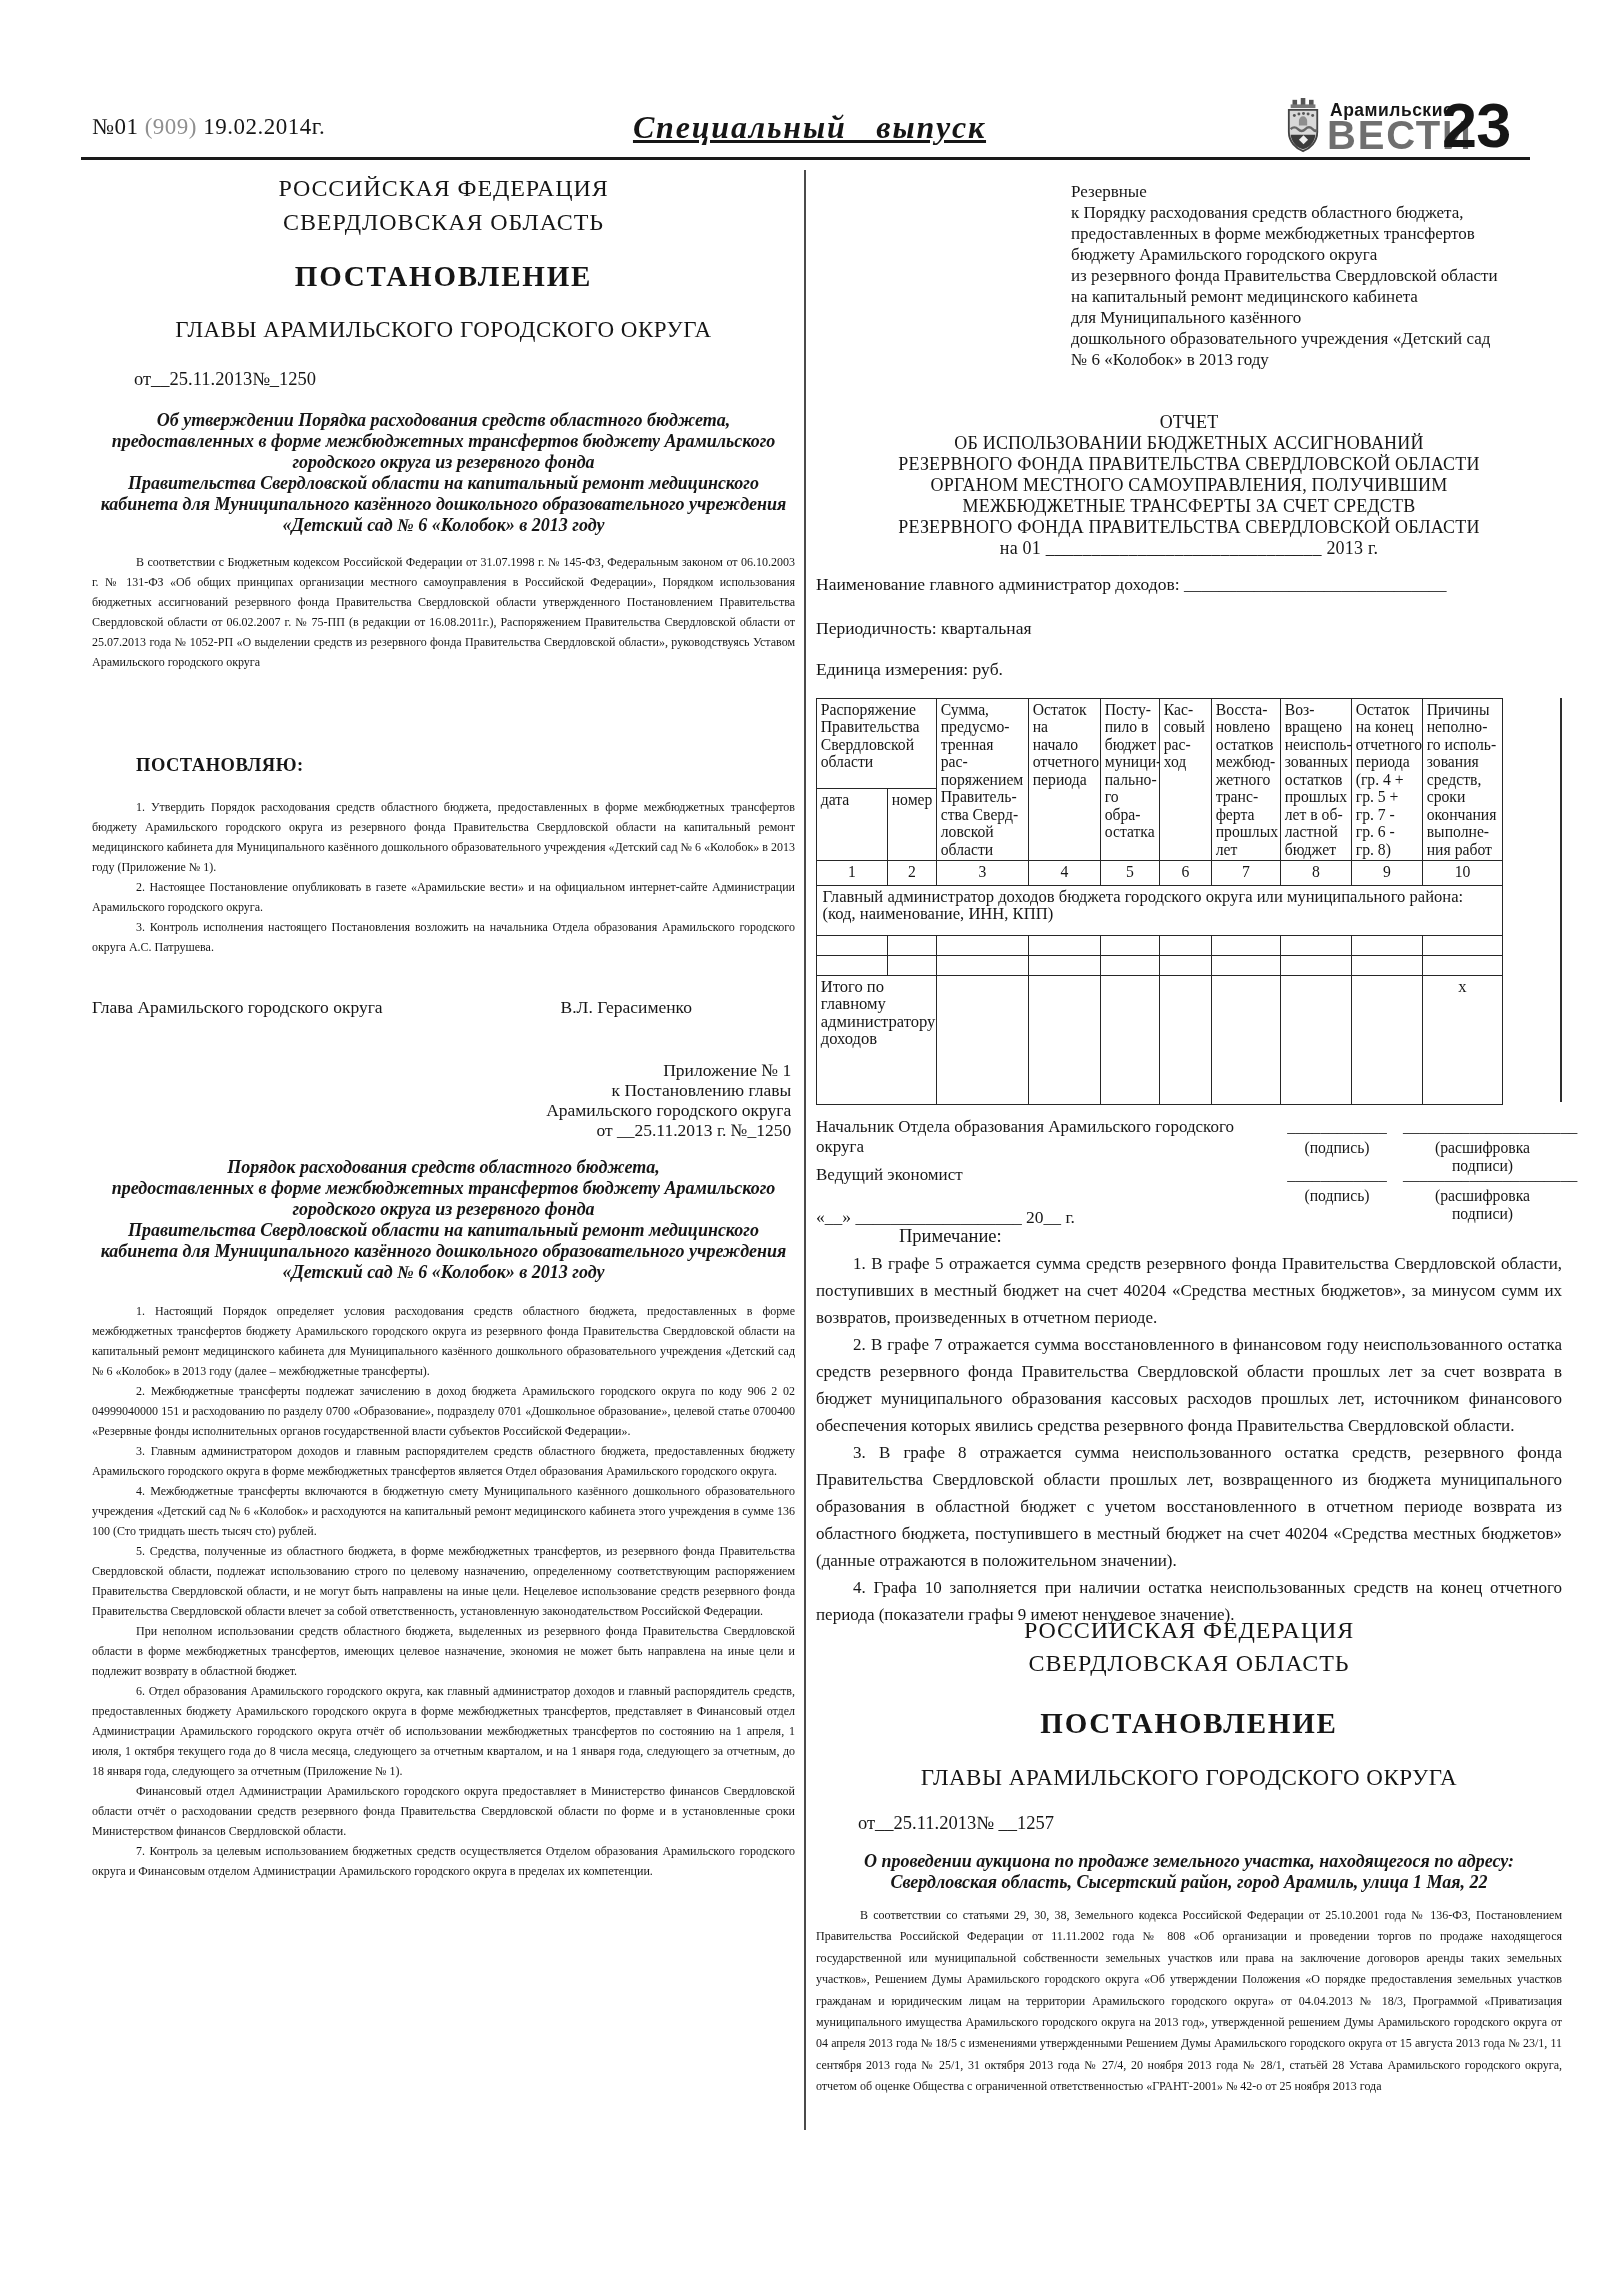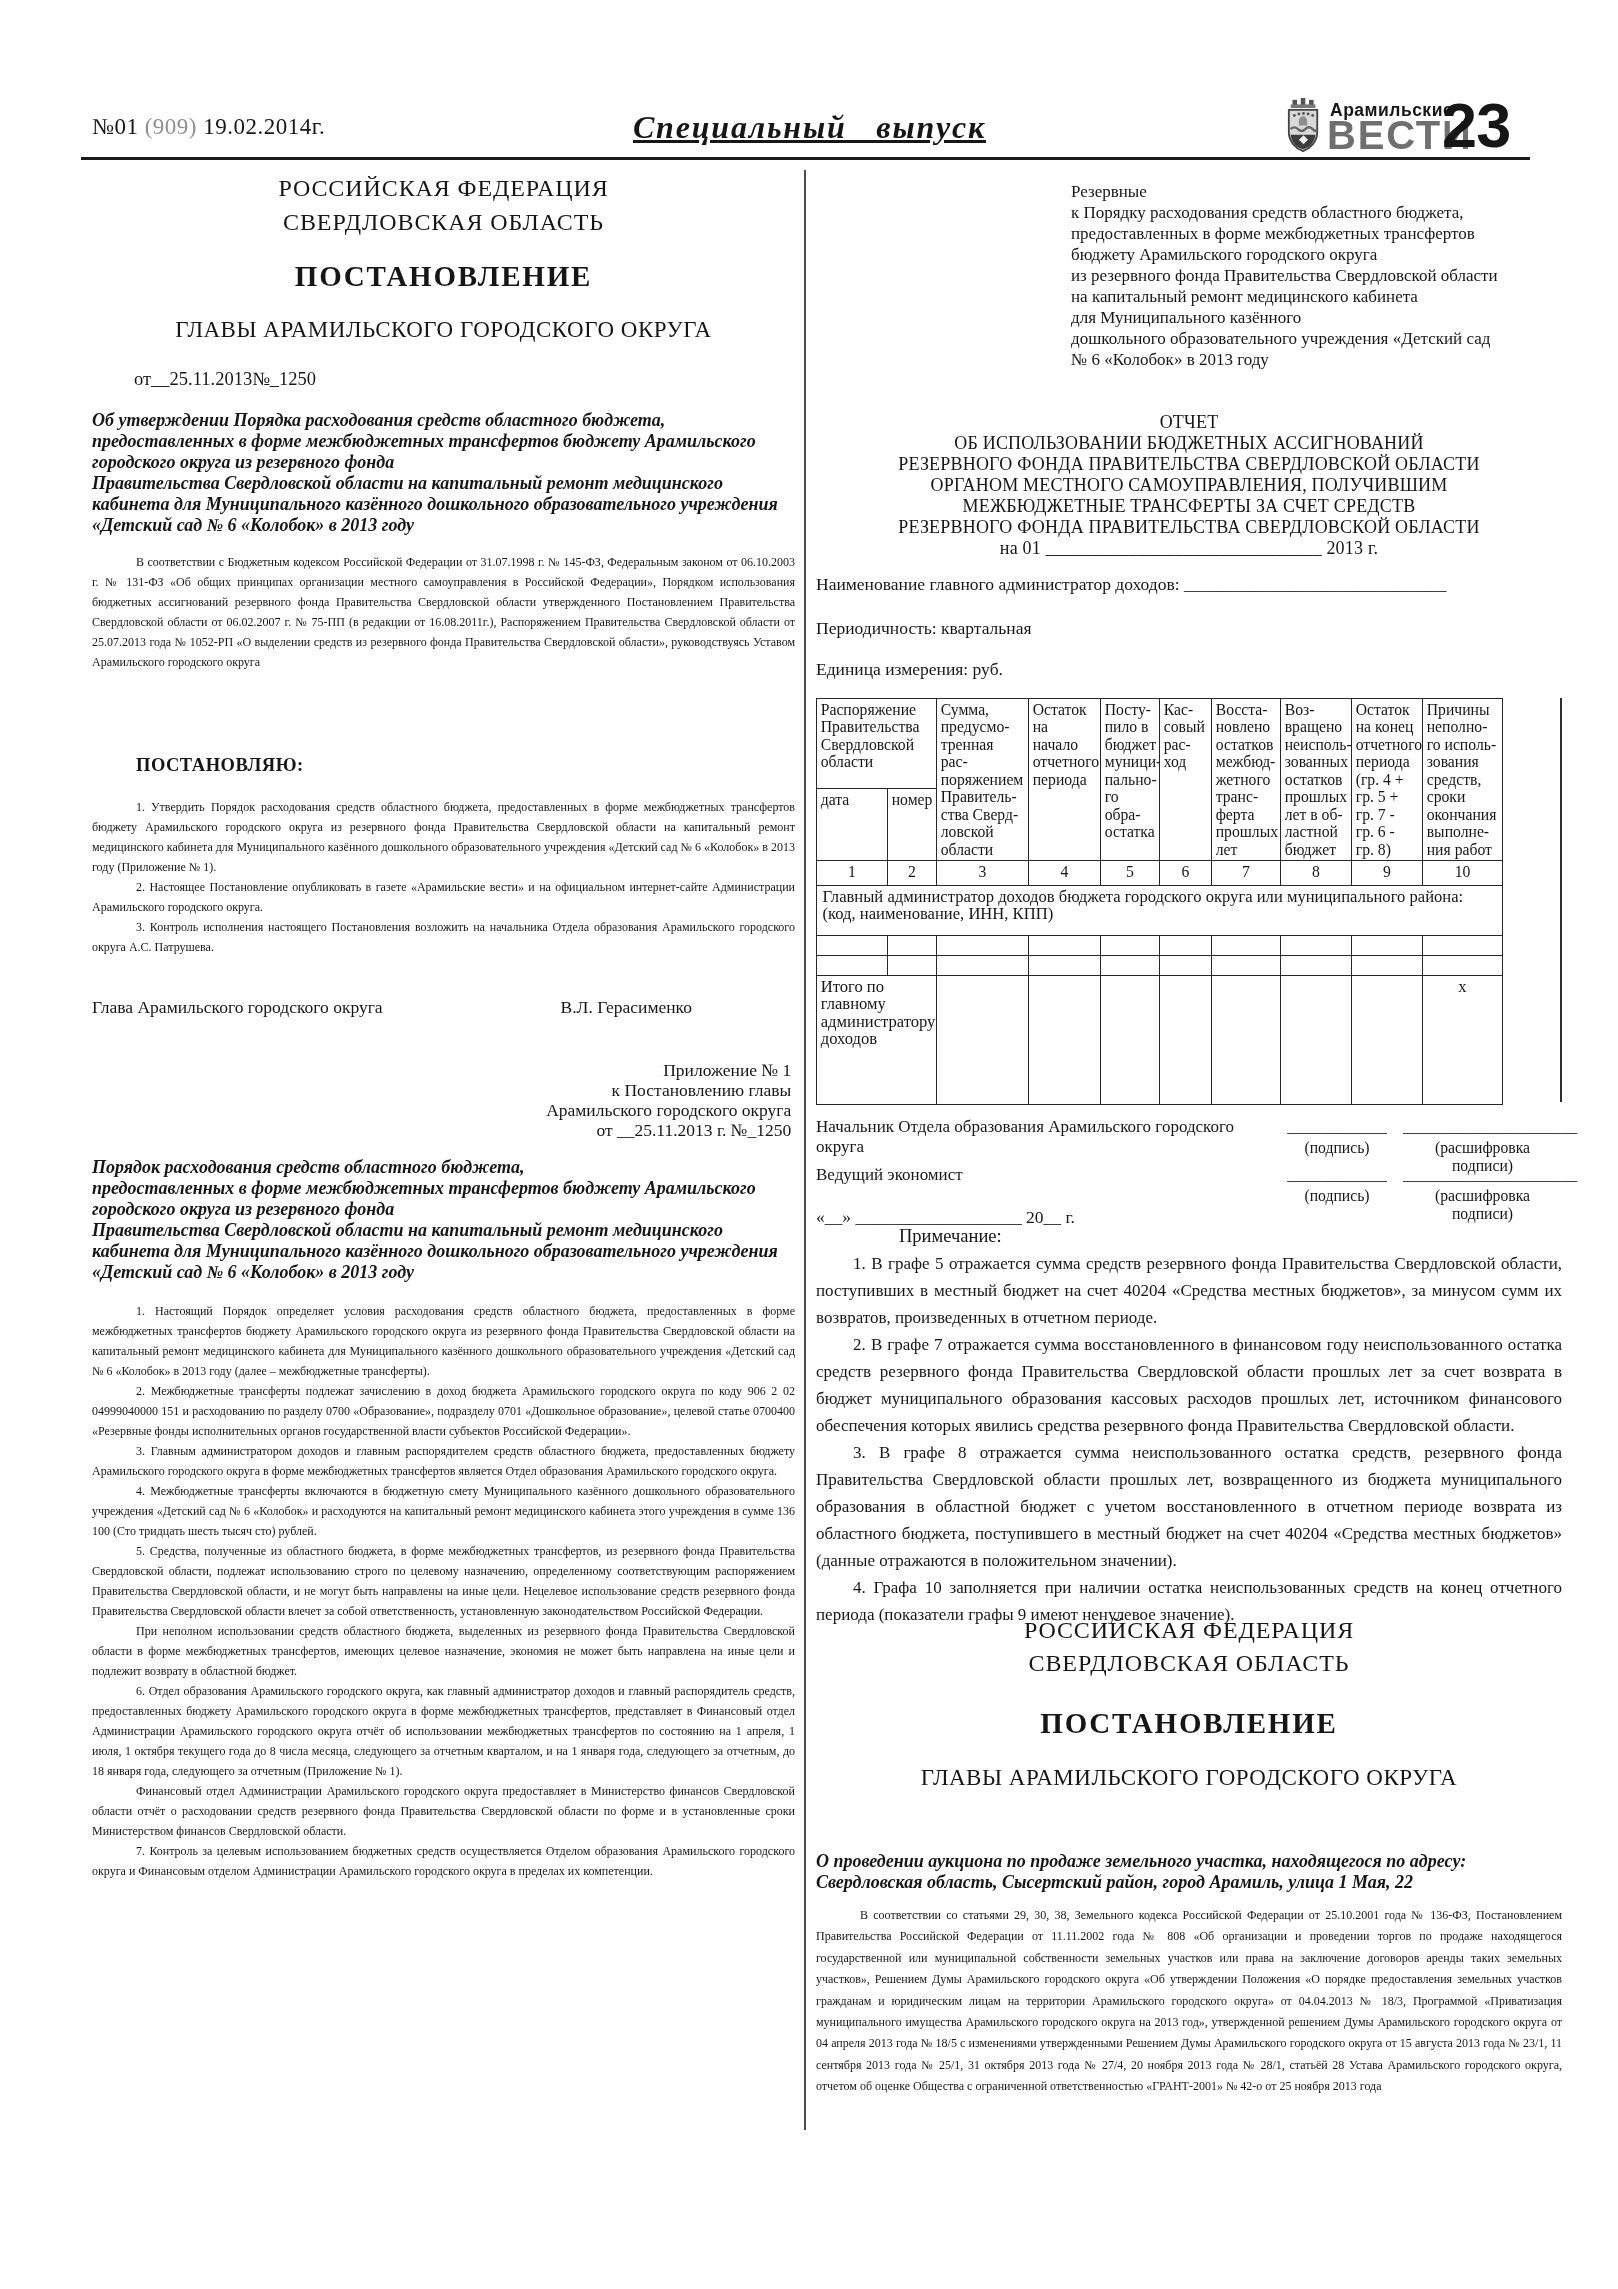--- a/index.html
+++ b/index.html
@@ -28,21 +28,21 @@
 
   .left-col  { position:absolute; left:92px; top:0; width:703px; height:2290px; }
   .right-col { position:absolute; left:816px; top:0; width:746px; height:2290px; }
   .left-col > div, .right-col > div { position:absolute; left:0; width:100%; }
 
   
   .doc-country, .doc-region { text-align:center; font-size:24px; letter-spacing:0.9px; }
   .doc-type { text-align:center; font-size:29px; font-weight:bold; letter-spacing:1.8px; }
   .doc-authority { text-align:center; font-size:23px; letter-spacing:0.5px; }
   .doc-date { font-size:18.5px; padding-left:42px; }
-  .subject div { font-weight:bold; font-style:italic; font-size:18px; line-height:21px; }
+  .subject div { text-align:center; font-weight:bold; font-style:italic; font-size:18px; line-height:21px; }
   .body-text p { font-size:12px; line-height:20px; text-align:justify; text-indent:44px; }
   .resolve { font-size:18.5px; font-weight:bold; padding-left:44px; letter-spacing:0.5px; }
 
   
   #l-country { top:175px; } #l-region { top:209px; } #l-type { top:260px; } #l-auth { top:317px; }
   #l-date { top:369px; } #l-subject { top:410px; } #l-intro { top:552px; }
   #l-resolve { top:755px; } #l-items { top:797px; }
   #l-sign { top:997px; display:flex; font-size:17.5px; }
   #l-sign .name { margin-left:auto; margin-right:103px; }
   #l-annex-ref { top:1060px; text-align:right; padding-right:3.7px; }
@@ -391,20 +391,21 @@
     <p>1. В графе 5 отражается сумма средств резервного фонда Правительства Свердловской области, поступивших в местный бюджет на счет 40204 «Средства местных бюджетов», за минусом сумм их возвратов, произведенных в отчетном периоде.</p>
         <p>2. В графе 7 отражается сумма восстановленного в финансовом году неиспользованного остатка средств резервного фонда Правительства Свердловской области прошлых лет за счет возврата в бюджет муниципального образования кассовых расходов прошлых лет, источником финансового обеспечения которых явились средства резервного фонда Правительства Свердловской области.</p>
         <p>3. В графе 8 отражается сумма неиспользованного остатка средств, резервного фонда Правительства Свердловской области прошлых лет, возвращенного из бюджета муниципального образования в областной бюджет с учетом восстановленного в отчетном периоде возврата из областного бюджета, поступившего в местный бюджет на счет 40204 «Средства местных бюджетов» (данные отражаются в положительном значении).</p>
         <p>4. Графа 10 заполняется при наличии остатка неиспользованных средств на конец отчетного периода (показатели графы 9 имеют ненулевое значение).</p>
       </div>
 
     <div id="d2-country" class="doc-country">РОССИЙСКАЯ ФЕДЕРАЦИЯ</div>
     <div id="d2-region" class="doc-region">СВЕРДЛОВСКАЯ ОБЛАСТЬ</div>
     <div id="d2-type" class="doc-type">ПОСТАНОВЛЕНИЕ</div>
     <div id="d2-auth" class="doc-authority">ГЛАВЫ АРАМИЛЬСКОГО ГОРОДСКОГО ОКРУГА</div>
+    <div id="d2-date" class="doc-date">от__25.11.2013№ __1257</div>
 
     <div id="d2-subject" class="subject">
 
     <div>О проведении аукциона по продаже земельного участка, находящегося по адресу:</div>
         <div>Свердловская область, Сысертский район, город Арамиль, улица 1 Мая, 22</div>
       </div>
 
     <div id="d2-intro" class="body-text">
       <p>В соответствии со статьями 29, 30, 38, Земельного кодекса Российской Федерации от 25.10.2001 года № 136-ФЗ, Постановлением Правительства Российской Федерации от 11.11.2002 года № 808 «Об организации и проведении торгов по продаже находящегося государственной или муниципальной собственности земельных участков или права на заключение договоров аренды таких земельных участков», Решением Думы Арамильского городского округа «Об утверждении Положения «О порядке предоставления земельных участков гражданам и юридическим лицам на территории Арамильского городского округа» от 04.04.2013 № 18/3, Программой «Приватизация муниципального имущества Арамильского городского округа на 2013 год», утвержденной решением Думы Арамильского городского округа от 04 апреля 2013 года № 18/5 с изменениями утвержденными Решением Думы Арамильского городского округа от 15 августа 2013 года № 23/1, 11 сентября 2013 года № 25/1, 31 октября 2013 года № 27/4, 20 ноября 2013 года № 28/1,  статьёй 28 Устава Арамильского городского округа, отчетом об оценке Общества с ограниченной ответственностью «ГРАНТ-2001» № 42-о от 25 ноября 2013 года</p>
     </div>

